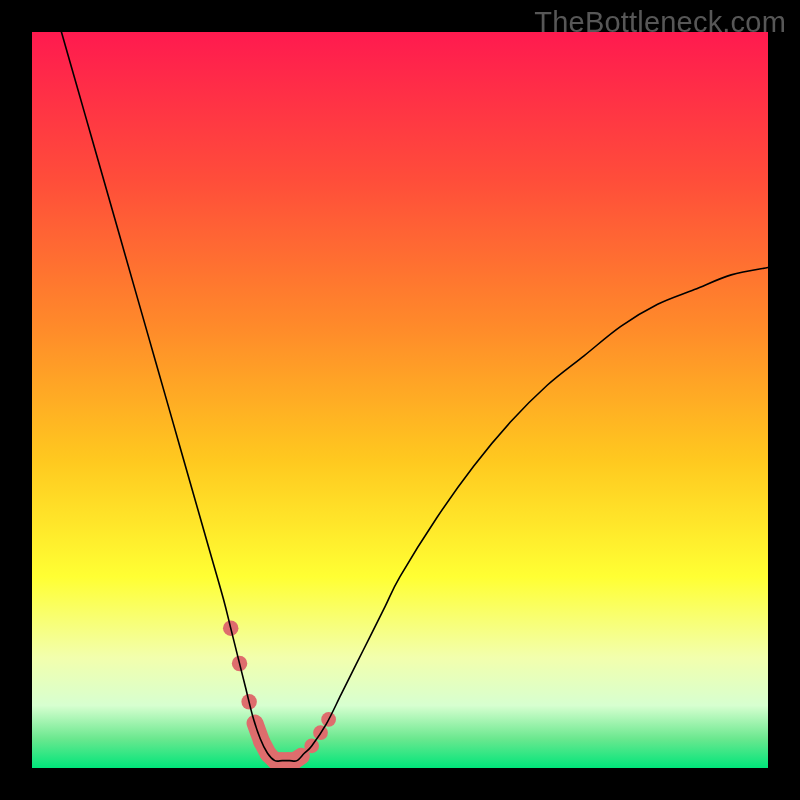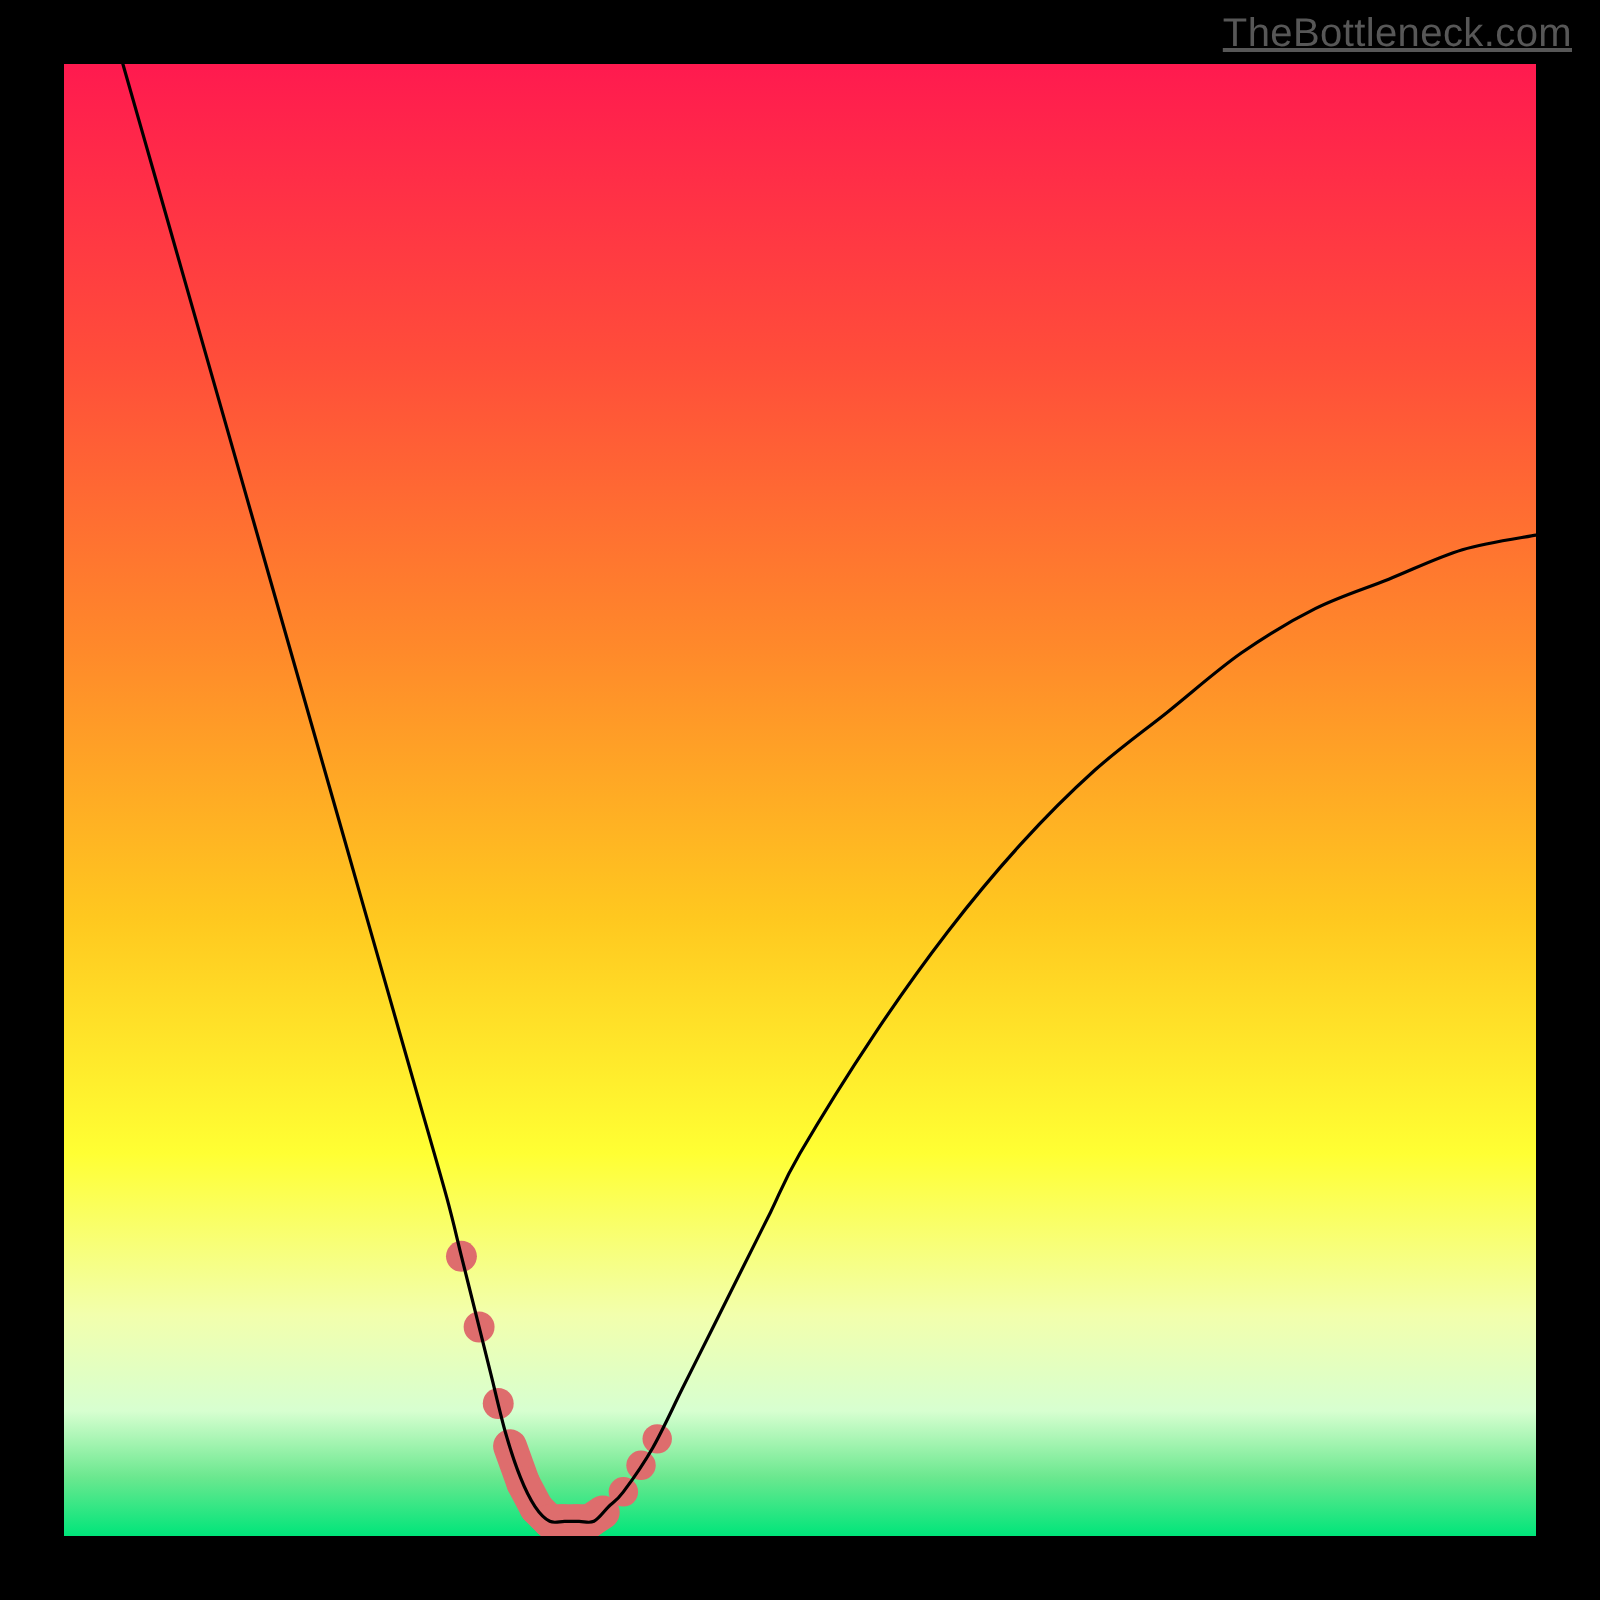--- a/index.html
+++ b/index.html
@@ -22,24 +22,23 @@
     left: 32px;
     top: 32px;
     width: 736px;
     height: 736px;
   }
   .watermark {
     position: absolute;
     top: 6px;
     right: 14px;
     color: #575757;
-    font-size: 20px;
+    font-size: 29px;
     font-weight: 500;
     letter-spacing: 0.2px;
-    text-decoration: underline;
   }
   svg { display: block; }
 </style>
 </head>
 <body>
 
 <div class="outer">
   <div class="watermark">TheBottleneck.com</div>
 
   <div class="plot">

